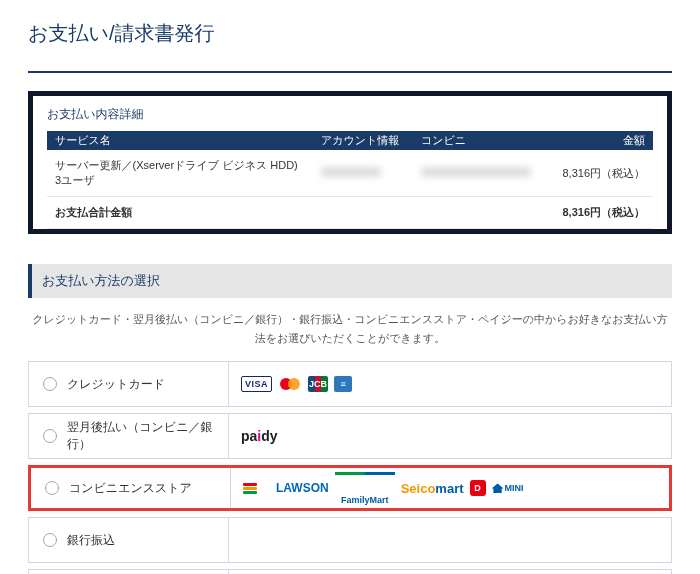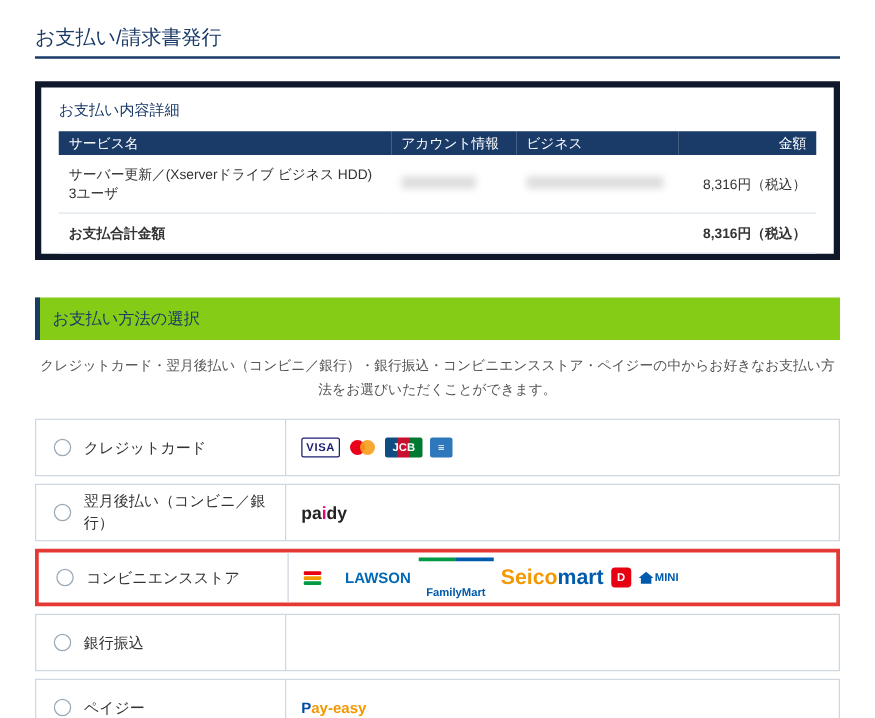--- a/index.html
+++ b/index.html
@@ -5,24 +5,24 @@
   * { box-sizing: border-box; margin: 0; padding: 0; }
   body {
     font-family: "Hiragino Kaku Gothic ProN", "Meiryo", sans-serif;
     background: #fff;
     color: #333;
     font-size: 12px;
     padding: 20px 28px;
     width: 700px;
   }
   .page-title {
-    font-size: 16px;
+    font-size: 20px;
     font-weight: 400;
     color: #1a3a68;
-    padding-bottom: 4px;
+    padding-bottom: 24px;
     border-bottom: 2px solid #1a3a68;
     margin-bottom: 18px;
   }
   .detail-box {
     border: 5px solid #0f172a;
     padding: 10px 14px 0 14px;
     margin-bottom: 30px;
   }
   .detail-title {
     font-size: 12px;
@@ -50,21 +50,21 @@
     display:inline-block;
     background: #ddd;
     filter: blur(3px);
     color: transparent;
     border-radius:3px;
     height: 10px;
   }
   .total-row td { font-weight: 600; }
   .section-head {
     border-left: 4px solid #1a3a68;
-    background: #84cc16;
+    background: #e5e5e5;
     padding: 8px 10px;
     font-size: 13px;
     color: #1a3a68;
     margin-bottom: 12px;
   }
   .help-text {
     font-size: 11px;
     color: #555;
     line-height: 1.7;
     margin-bottom: 14px;
@@ -106,36 +106,36 @@
   .card-logo {
     display:inline-flex; align-items:center; justify-content:center;
     height: 16px; font-size: 9px; font-weight:700;
     border:1px solid #ccc; padding:0 3px; border-radius:2px;
   }
   .visa { color:#1a1f71; border-color:#1a1f71; letter-spacing:0.5px;}
   .mc { position:relative; width:24px; border:none;}
   .mc::before,.mc::after{content:"";position:absolute;width:12px;height:12px;border-radius:50%;top:2px;}
   .mc::before{background:#eb001b;left:2px;}
   .mc::after{background:#f79e1b;left:10px;opacity:0.9;}
-  .jcb { background:linear-gradient(90deg,#0f4c81 33%,#c8102e 33% 66%,#007a33 66%); color:#fff; border:none; width:30px;}
+  .jcb { background:linear-gradient(90deg,#0f4c81 33%,#c8102e 33% 66%,#007a33 66%); color:#fff; border:none; width:20px;}
   .amex { background:#2e77bc; color:#fff; border:none; width:18px;}
   .paidy { font-size:14px; font-weight:700;}
   .paidy .pa { color:#222;}
   .paidy .i { color:#e6007e;}
   .paidy .dy { color:#222;}
   .seven { display:inline-flex;flex-direction:column;gap:1px;}
   .seven span{height:3px;width:14px;border-radius:1px;}
   .seven .r{background:#e60012;}
   .seven .o{background:#f39800;}
   .seven .g{background:#009944;}
   .lawson { color:#0068b7; font-weight:800; font-size:12px;margin-left:13px;}
   .famima { display:inline-flex;flex-direction:column;align-items:center;gap:20px;}
   .famima .bar{height:3px;width:60px;background:linear-gradient(90deg,#009944 50%,#005bac 50%);}
   .famima .txt{color:#005bac;font-size:9px;font-weight:600;}
-  .seico { font-weight:700;font-size:17px;}
+  .seico { font-weight:700;font-size:13px;}
   .seico .s{color:#f39800;}
   .seico .m{color:#005bac;}
   .daily { background:#e60012;color:#fff;width:16px;height:16px;border-radius:3px;display:inline-flex;align-items:center;justify-content:center;font-size:9px;font-weight:700;}
   .mini { color:#005bac;font-size:9px;font-weight:700;display:inline-flex;align-items:center;gap:1px;}
   .mini .house{width:12px;height:10px;background:#005bac;clip-path:polygon(50% 0,100% 50%,85% 50%,85% 100%,15% 100%,15% 50%,0 50%);}
   .payeasy { font-weight:700;font-size:12px;}
   .payeasy .p{color:#004ea2;}
   .payeasy .e{color:#f39800;}
 </style>
 </head>
@@ -143,21 +143,21 @@
 
 <h1 class="page-title">お支払い/請求書発行</h1>
 
 <div class="detail-box">
   <div class="detail-title">お支払い内容詳細</div>
   <table class="detail">
     <thead>
       <tr>
         <th>サービス名</th>
         <th class="acct">アカウント情報</th>
-        <th class="period">ビジネス</th>
+        <th class="period">コンビニ</th>
         <th class="amount">金額</th>
       </tr>
     </thead>
     <tbody>
       <tr>
         <td>サーバー更新／(Xserverドライブ ビジネス HDD) 3ユーザ</td>
         <td><span class="blurred" style="width:60px;">xxxx</span></td>
         <td><span class="blurred" style="width:110px;">xxxx</span></td>
         <td class="amount">8,316円（税込）</td>
       </tr>

